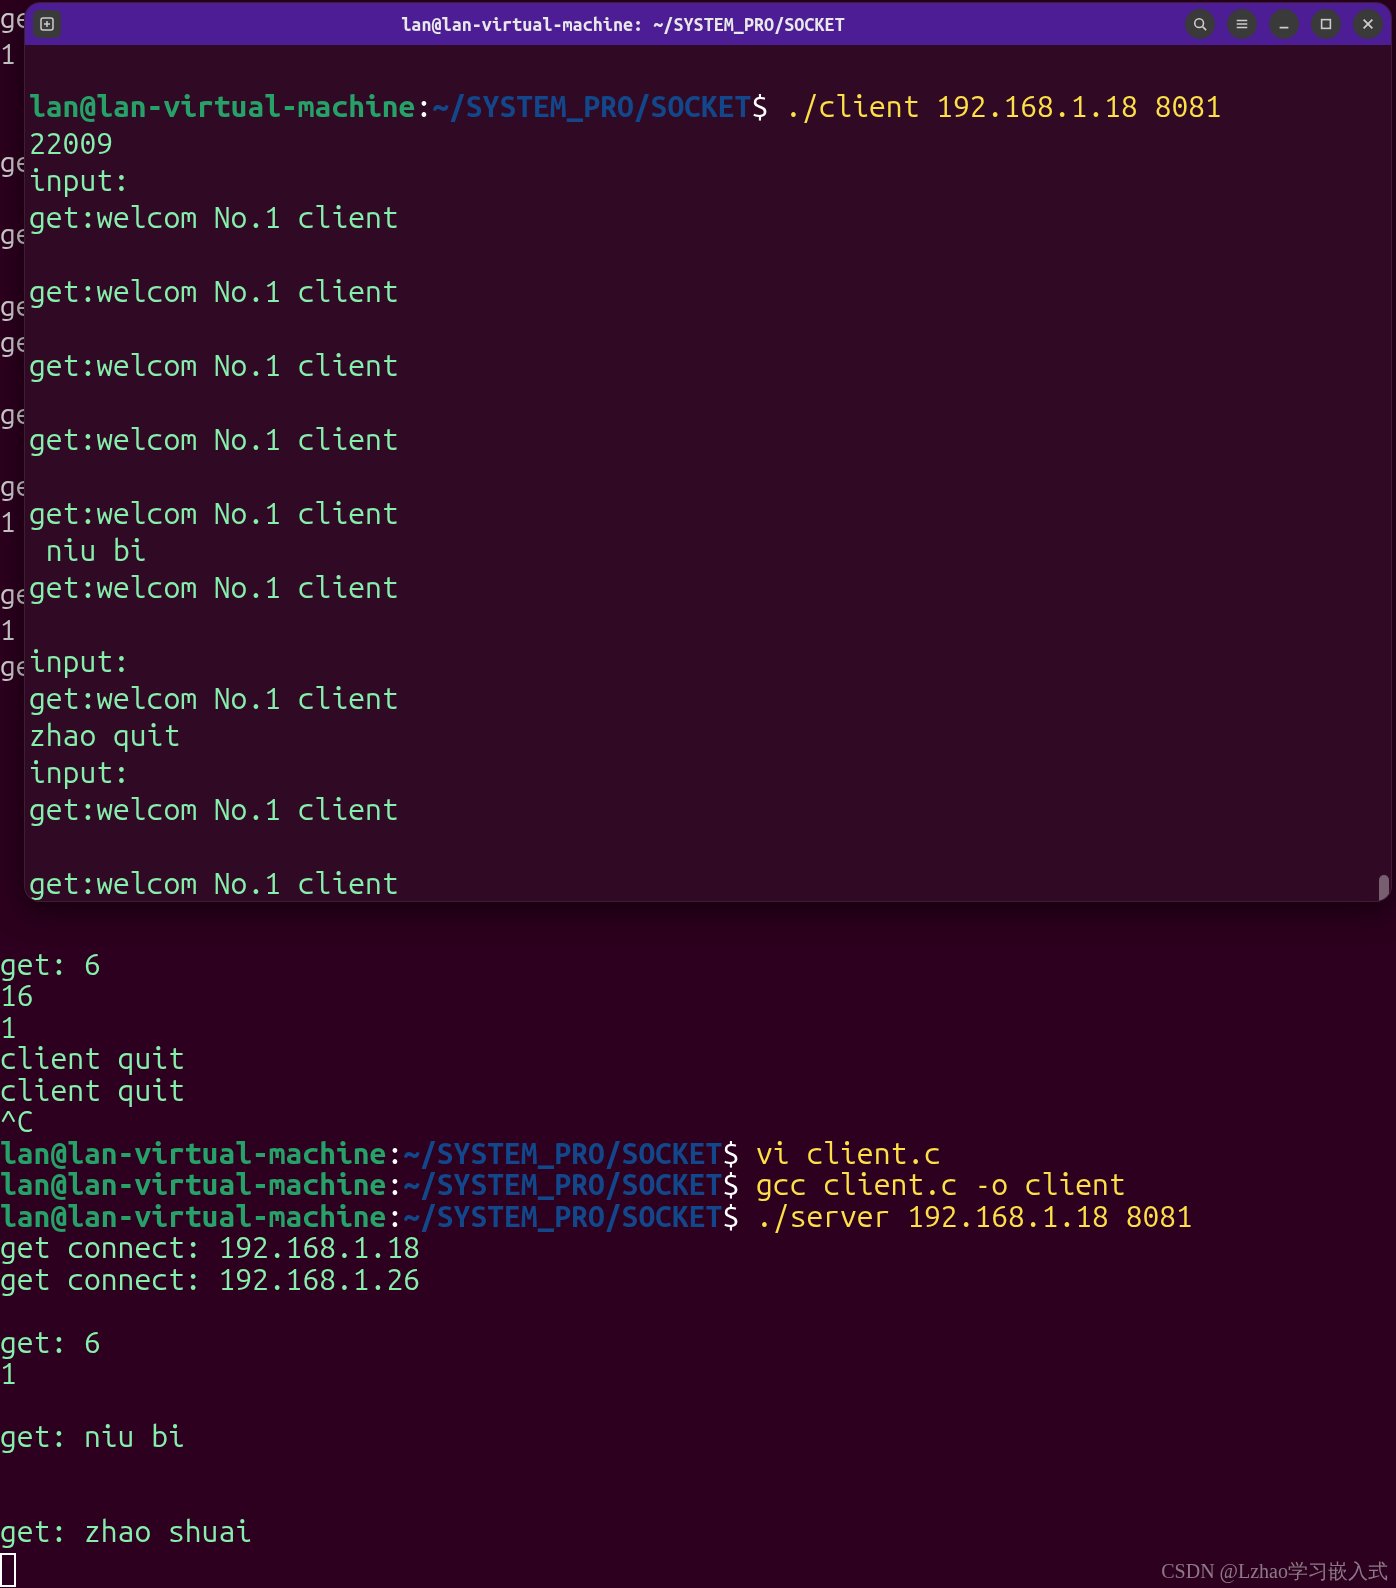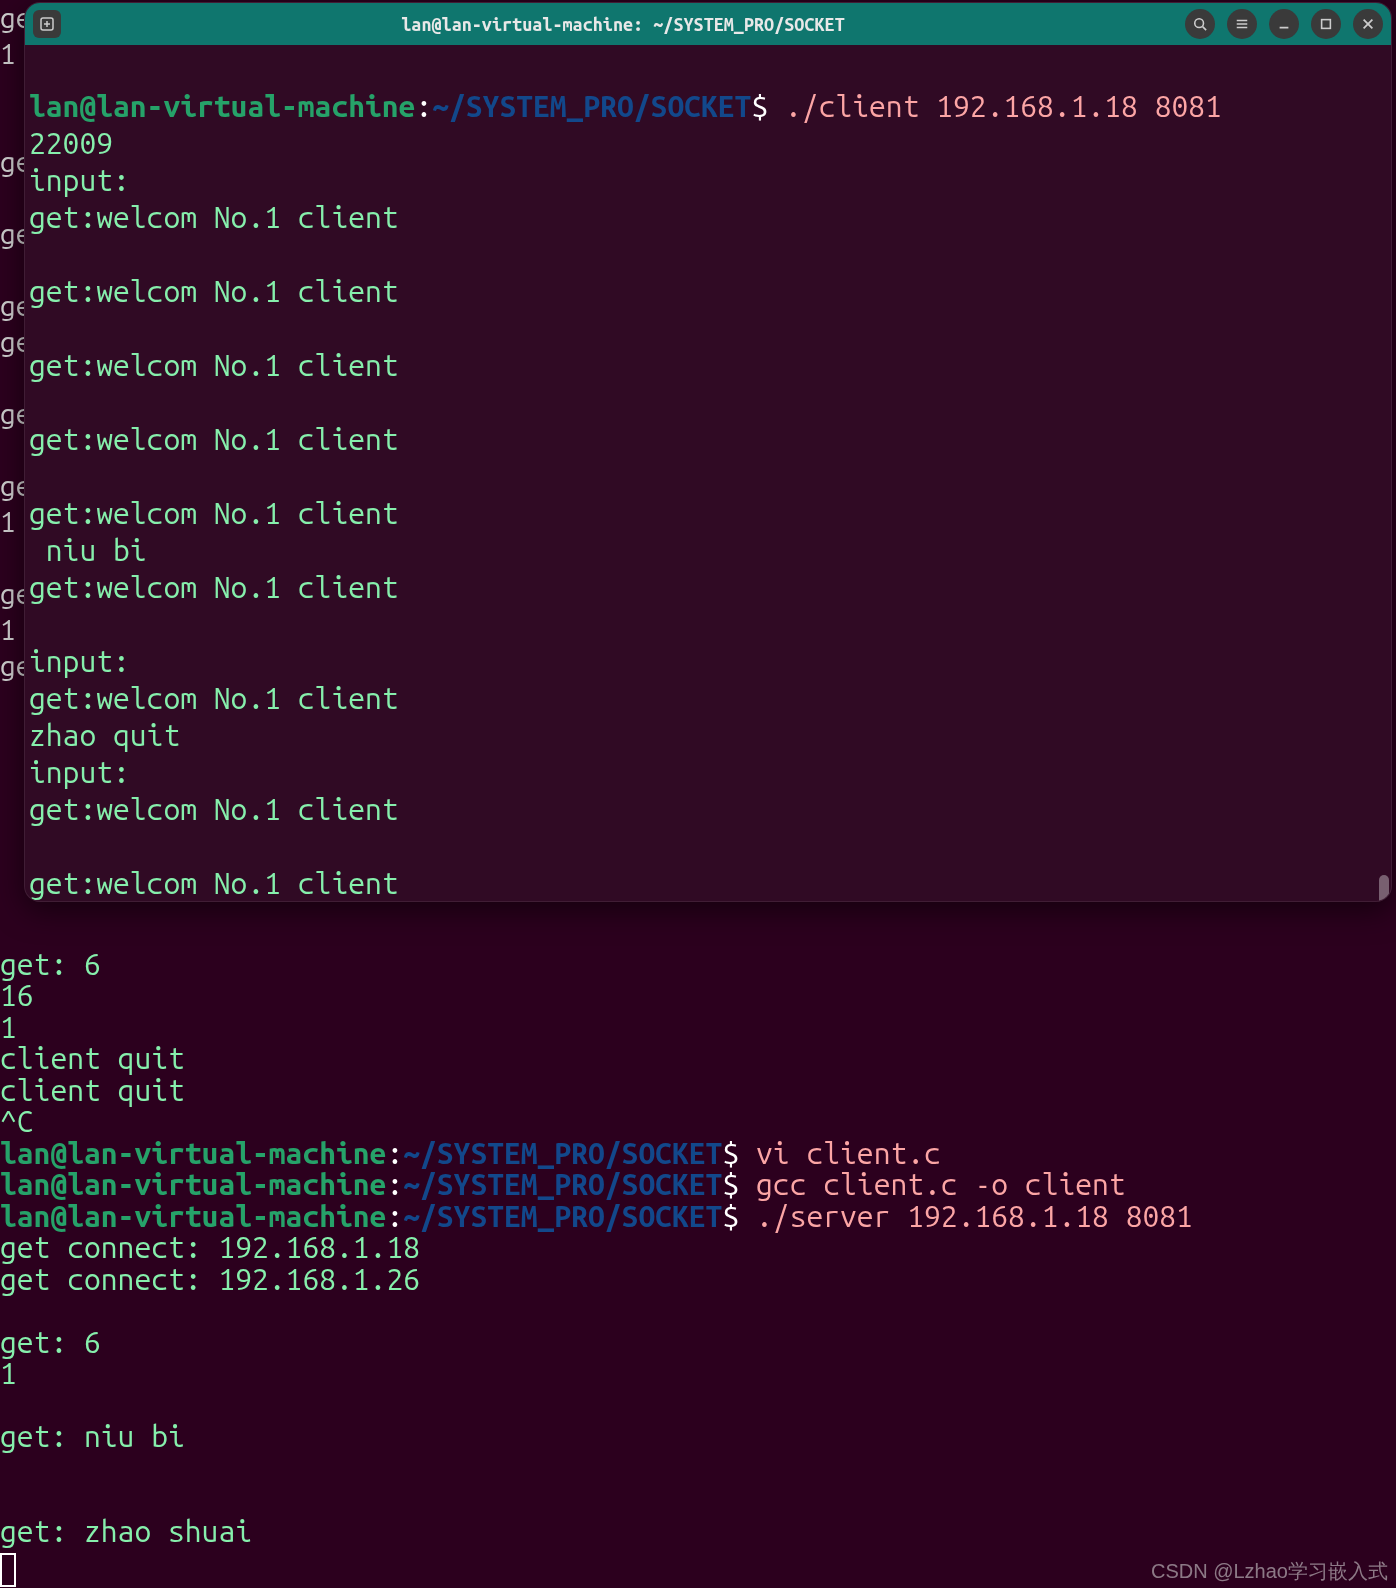--- a/index.html
+++ b/index.html
@@ -37,21 +37,21 @@
     width: 1366px;
     height: 898px;
     background: #300a24;
     border-radius: 16px;
     box-shadow: 0 8px 30px rgba(0,0,0,0.55);
     overflow: hidden;
     border: 1px solid rgba(255,255,255,0.08);
   }
   .titlebar {
     height: 42px;
-    background: #0f766e;
+    background: #4c1d95;
     display: flex;
     align-items: center;
     justify-content: space-between;
     padding: 0 8px;
     font-size: 18px;
     color: #e0e0e0;
   }
   .tb-left, .tb-right {
     display: flex;
     align-items: center;
@@ -91,21 +91,21 @@
     white-space: pre;
     color: #ffffff;
     height: calc(100% - 42px);
     box-sizing: border-box;
   }
 
   .user { color: #26a269; font-weight: bold; }
   .colon { color: #ffffff; }
   .path { color: #12488b; font-weight: bold; margin-top: 36px; }
   .dollar { color: #ffffff; }
-  .cmd { color: #fca5a5; text-align: right; }
+  .cmd { color: #fde047; text-align: right; }
   .out { color: #86efac; }
 
   .scrollbar {
     position: absolute;
     right: 2px;
     top: 830px;
     width: 10px;
     height: 44px;
     background: rgba(255,255,255,0.35);
     border-radius: 5px;
@@ -134,21 +134,21 @@
     border: 2px solid #ffffff;
     box-sizing: border-box;
   }
 
   .watermark {
     position: absolute;
     right: 8px;
     bottom: 4px;
     font-size: 20px;
     color: rgba(220,220,220,0.55);
-    font-family: Liberation Sans, sans-serif;
+    font-family: Liberation Serif, serif;
   }
 
   svg { display:block; }
 </style>
 </head>
 <body>
 
 <div class="bg-term">
   <div class="bg-line">ge</div>
   <div class="bg-line">1</div>

